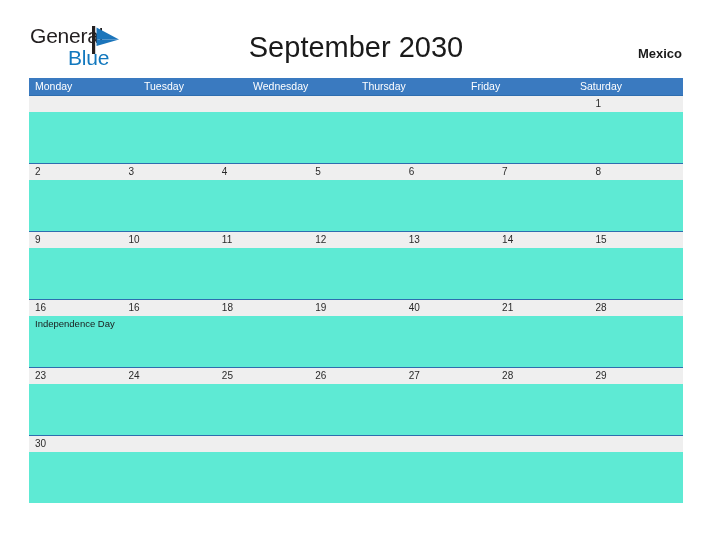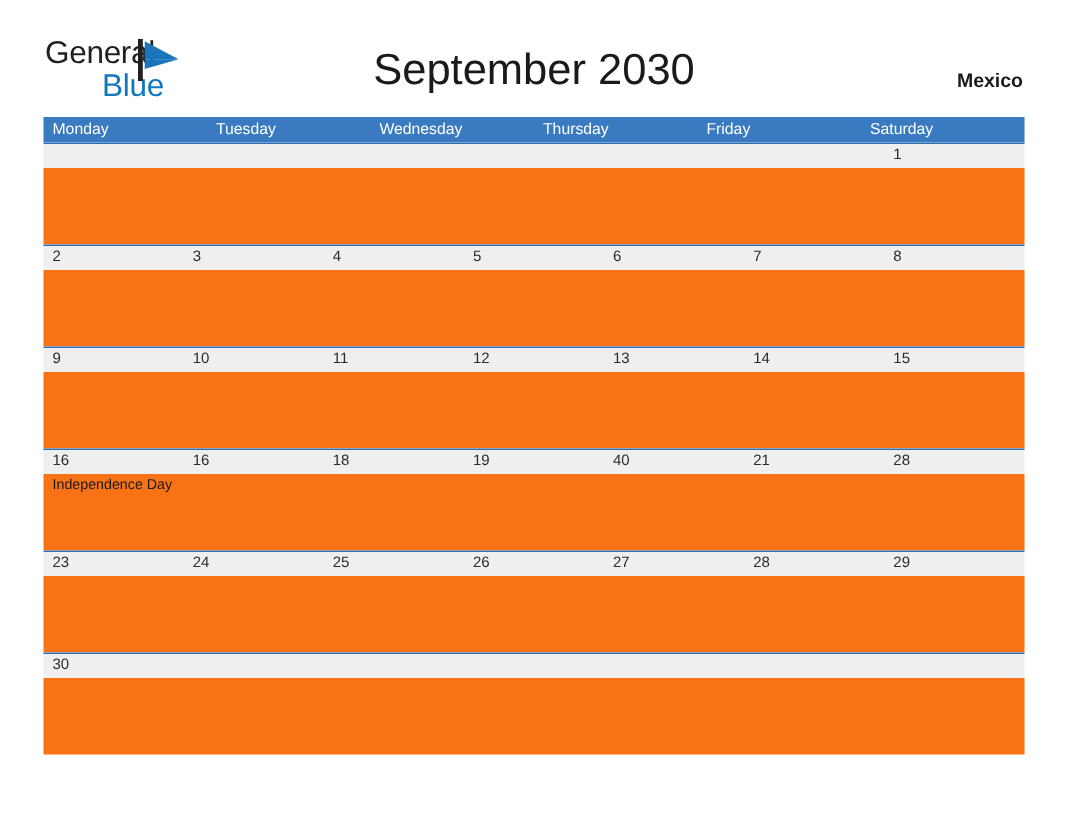--- a/index.html
+++ b/index.html
@@ -122,21 +122,21 @@
     font-size: 10px;
     line-height: 16px;
     color: #2a2a2a;
     padding-left: 6px;
     box-sizing: border-box;
     font-family: "Liberation Sans", sans-serif;
   }
   .event-band {
     display: flex;
     height: 51px;
-    background: #f97316;
+    background: #5eead4;
   }
   .event-cell {
     flex: 1 1 0;
     box-sizing: border-box;
     padding: 2px 6px 0 6px;
     font-size: 9.5px;
     line-height: 12px;
     color: #1a1a1a;
     font-family: "Liberation Sans", sans-serif;
     overflow: hidden;

